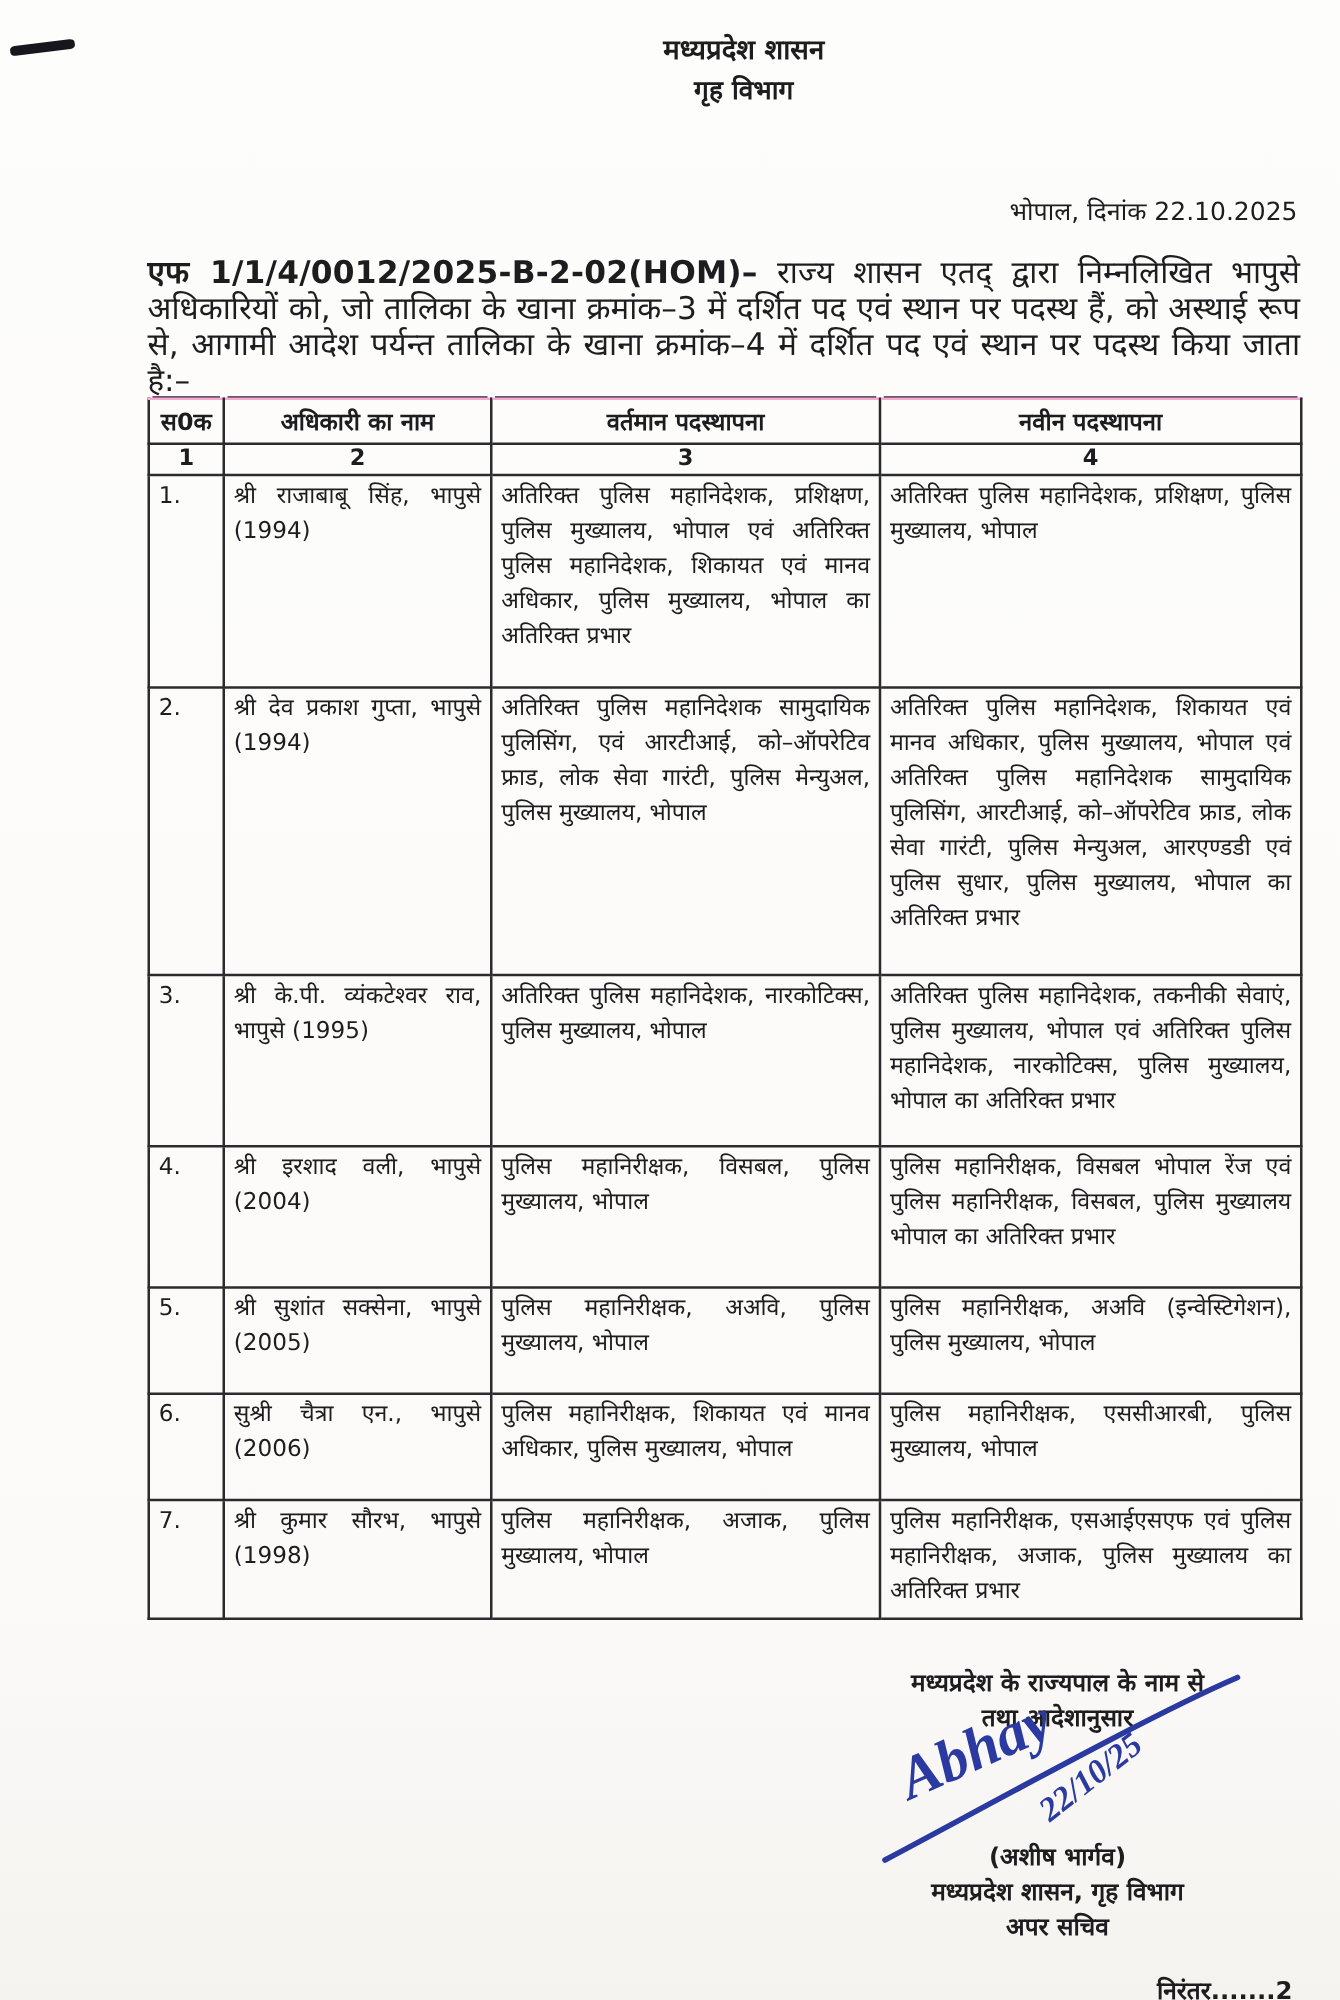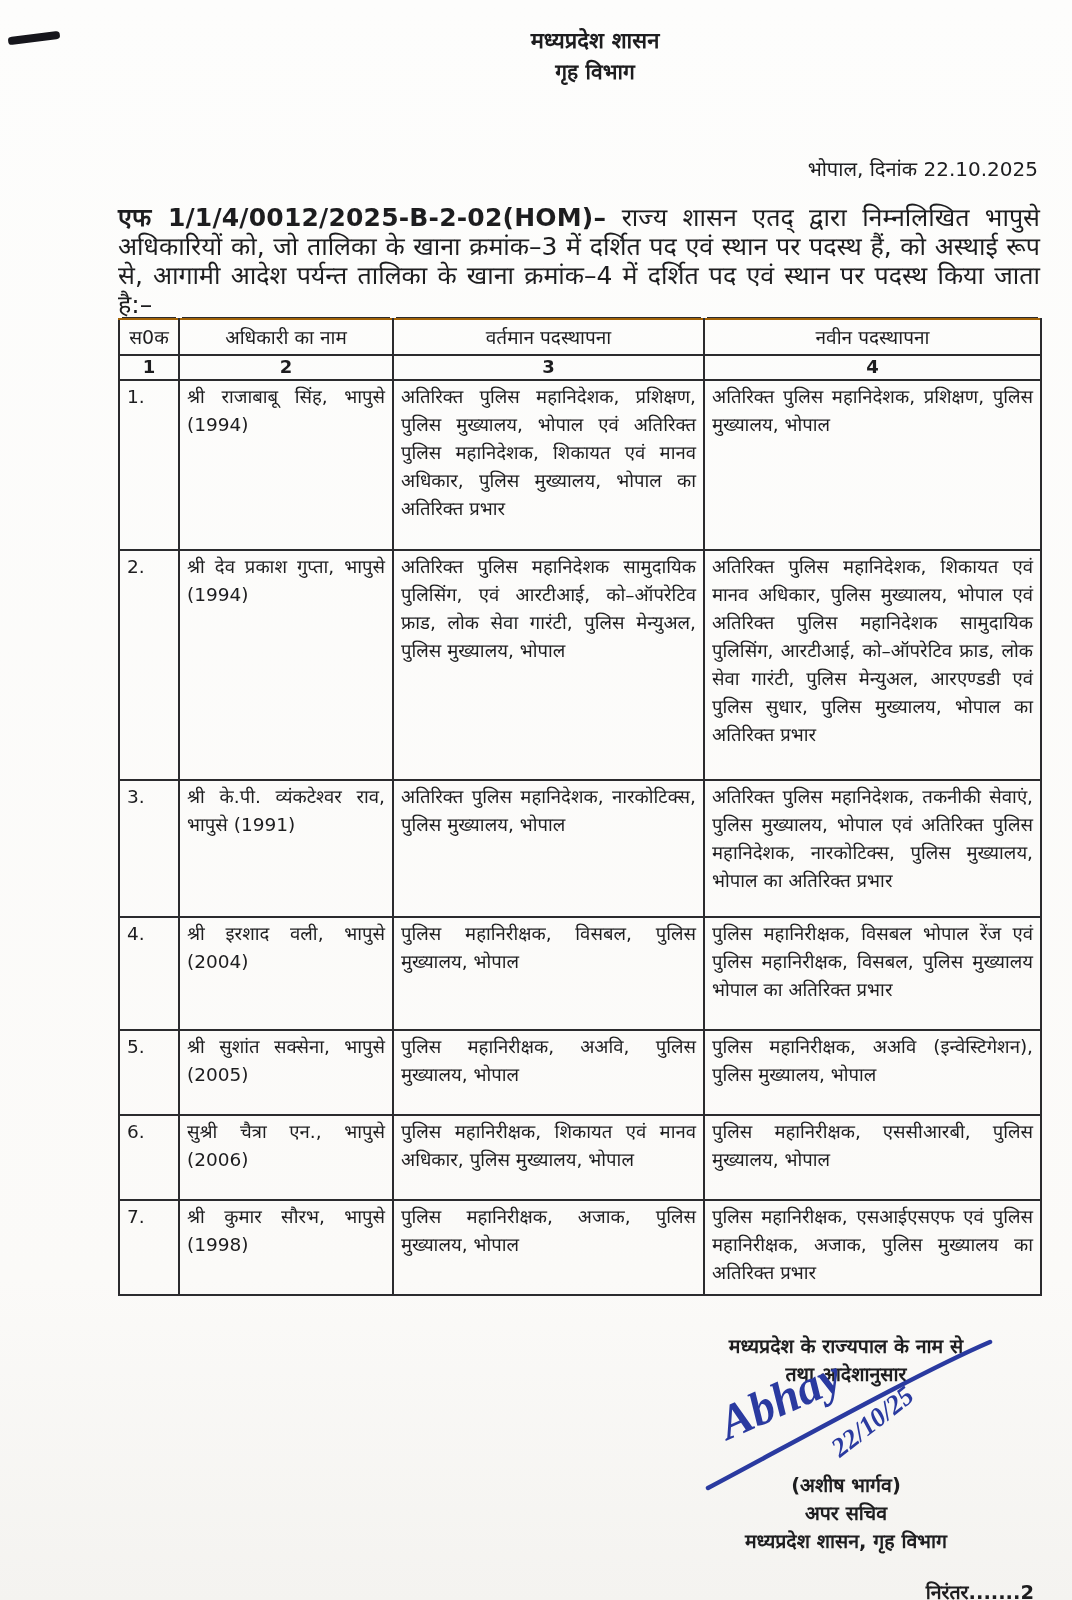--- a/index.html
+++ b/index.html
@@ -33,23 +33,23 @@
   table.doc-table{
     position:absolute;left:118px;top:318px;width:922px;
     border-collapse:collapse;table-layout:fixed;
     font-size:18.5px;
   }
   table.doc-table td,table.doc-table th{
     border:2px solid #2b2b2e;vertical-align:top;
     padding:2px 7px 4px 7px;
   }
   table.doc-table thead tr.head-row th{
-    border-top:2px solid #a16207;
+    border-top:2px solid #f9a8d4;
     box-shadow:0 -5px 0 -3px #2b2b2e; 
-    font-weight:400;font-size:19px;text-align:center;vertical-align:middle;
+    font-weight:700;font-size:19px;text-align:center;vertical-align:middle;
     padding:4px 4px;
   }
   table.doc-table thead tr.num-row th{
     font-weight:700;font-size:18px;text-align:center;padding:0 4px 2px 4px;
   }
   table.doc-table tbody td{line-height:28px;font-weight:500;}
   td.c-sn{font-weight:700;text-align:left;padding-left:10px;}
   td.c-name,td.c-cur,td.c-new{text-align:justify;}
   tbody tr:nth-child(1){height:170px;}
   tbody tr:nth-child(2){height:230px;}
@@ -115,21 +115,21 @@
 
   <tr>
     <td class="c-sn">2.</td>
     <td class="c-name">श्री देव प्रकाश गुप्ता, भापुसे (1994)</td>
     <td class="c-cur">अतिरिक्त पुलिस महानिदेशक सामुदायिक पुलिसिंग, एवं आरटीआई, को–ऑपरेटिव फ्राड, लोक सेवा गारंटी, पुलिस मेन्युअल, पुलिस मुख्यालय, भोपाल</td>
     <td class="c-new">अतिरिक्त पुलिस महानिदेशक, शिकायत एवं मानव अधिकार, पुलिस मुख्यालय, भोपाल एवं अतिरिक्त पुलिस महानिदेशक सामुदायिक पुलिसिंग, आरटीआई, को–ऑपरेटिव फ्राड, लोक सेवा गारंटी, पुलिस मेन्युअल, आरएण्डडी एवं पुलिस सुधार, पुलिस मुख्यालय, भोपाल का अतिरिक्त प्रभार</td>
   </tr>
 
   <tr>
     <td class="c-sn">3.</td>
-    <td class="c-name">श्री के.पी. व्यंकटेश्वर राव, भापुसे (1991)</td>
+    <td class="c-name">श्री के.पी. व्यंकटेश्वर राव, भापुसे (1995)</td>
     <td class="c-cur">अतिरिक्त पुलिस महानिदेशक, नारकोटिक्स, पुलिस मुख्यालय, भोपाल</td>
     <td class="c-new">अतिरिक्त पुलिस महानिदेशक, तकनीकी सेवाएं, पुलिस मुख्यालय, भोपाल एवं अतिरिक्त पुलिस महानिदेशक, नारकोटिक्स, पुलिस मुख्यालय, भोपाल का अतिरिक्त प्रभार</td>
   </tr>
 
   <tr>
     <td class="c-sn">4.</td>
     <td class="c-name">श्री इरशाद वली, भापुसे (2004)</td>
     <td class="c-cur">पुलिस महानिरीक्षक, विसबल, पुलिस मुख्यालय, भोपाल</td>
     <td class="c-new">पुलिस महानिरीक्षक, विसबल भोपाल रेंज एवं पुलिस महानिरीक्षक, विसबल, पुलिस मुख्यालय भोपाल का अतिरिक्त प्रभार</td>
   </tr>
@@ -155,22 +155,22 @@
     <td class="c-new">पुलिस महानिरीक्षक, एसआईएसएफ एवं पुलिस महानिरीक्षक, अजाक, पुलिस मुख्यालय का अतिरिक्त प्रभार</td>
   </tr>
 </tbody>
 </table>
 
 <div class="doc-footer">
   <div>मध्यप्रदेश के राज्यपाल के नाम से</div>
   <div>तथा आदेशानुसार</div>
   <div class="gap"></div>
   <div>(अशीष भार्गव)</div>
+  <div>मध्यप्रदेश शासन, गृह विभाग</div>
   <div>अपर सचिव</div>
-  <div>मध्यप्रदेश शासन, गृह विभाग</div>
 </div>
 
 <div class="sig-wrap">
   <svg width="330" height="180" viewBox="0 0 330 180">
 
     <path d="M 18,158 C 90,120 230,42 300,12" fill="none" stroke="#2a3aa0" stroke-width="4.5" stroke-linecap="round"></path>
 
     <text x="38" y="110" transform="rotate(-24 38 110)" font-size="48" font-style="italic" font-weight="600" fill="#2a3aa0" font-family="cursive">Abhay</text>
 
     <text x="150" y="128" transform="rotate(-38 150 128)" font-size="27" font-style="italic" font-weight="600" fill="#2a3aa0" font-family="cursive">22/10/25</text>

